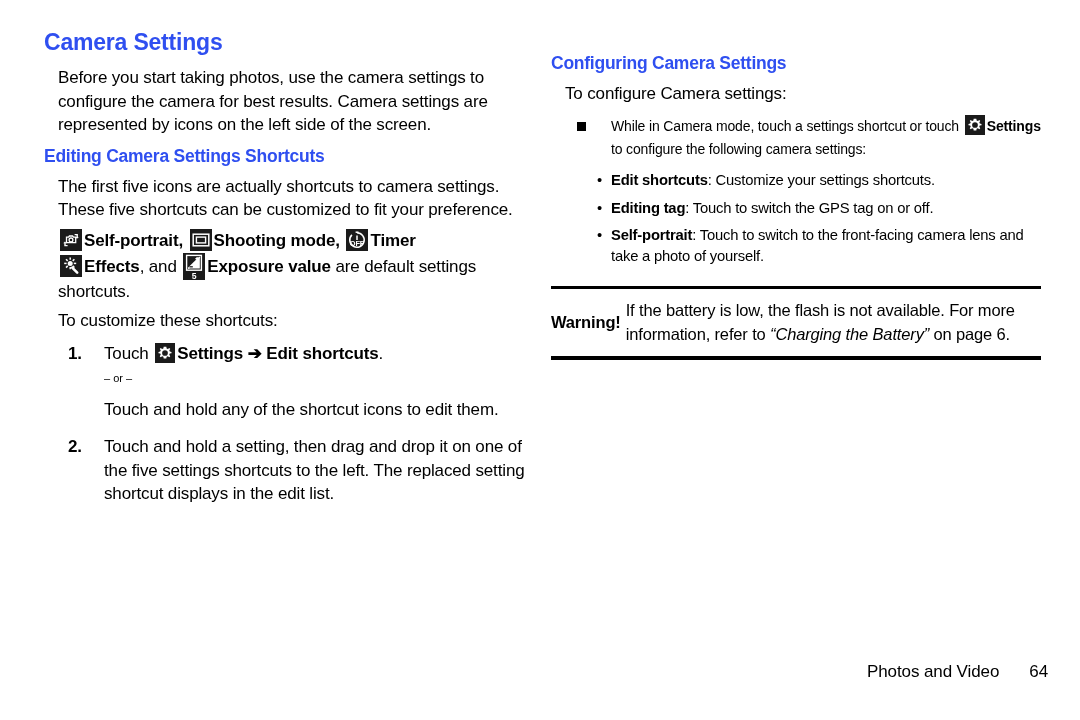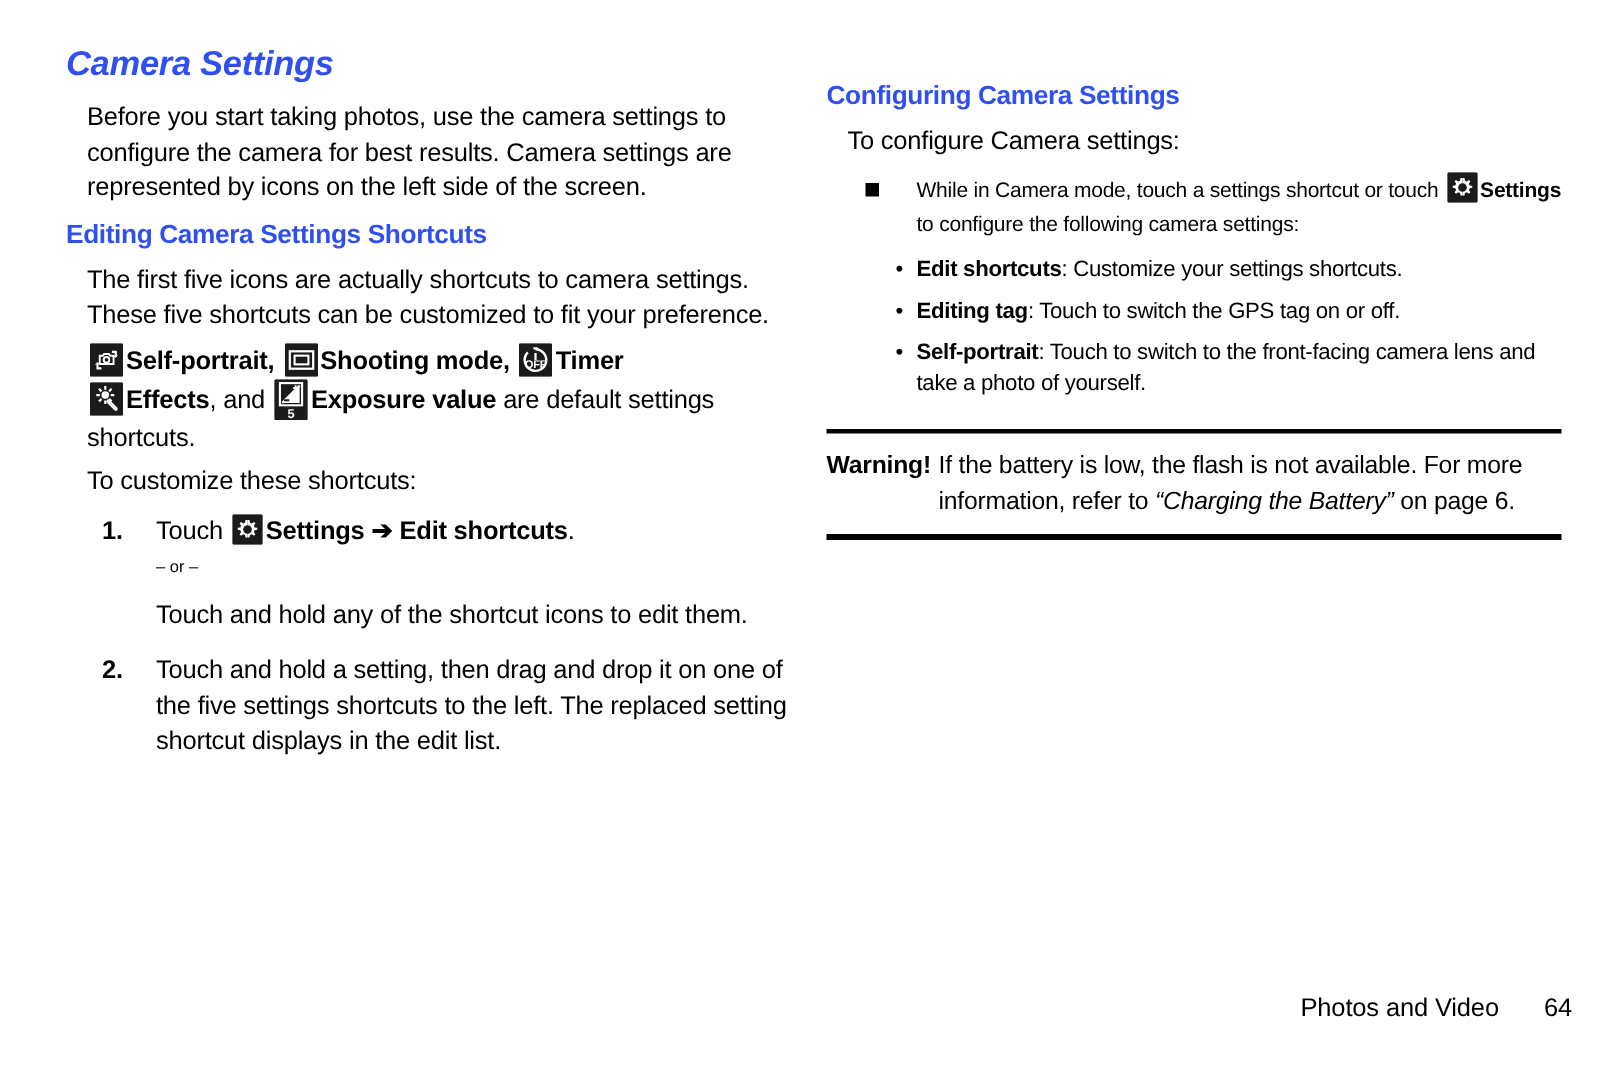--- a/index.html
+++ b/index.html
@@ -26,21 +26,20 @@
     width: 490px;
     box-sizing: border-box;
   }
   .col-left  { left: 44px;  }
   .col-right { left: 551px; }
 
   
   .h-main {
     color: #2f4ff0;
     font-weight: bold;
-    font-style: italic;
     font-size: 23px;
     letter-spacing: -0.2px;
     margin: 0;
     padding: 0;
     line-height: 1.05;
   }
   .h-sub {
     color: #2f4ff0;
     font-weight: bold;
     font-size: 17.5px;
@@ -128,21 +127,21 @@
     background: #000;
     width: 100%;
   }
   .rule-bot {
     height: 4px;
     background: #000;
     width: 100%;
   }
   .warn-body {
     display: flex;
-    align-items: flex-start;
+    align-items: center;
     padding: 9px 0 10px 0;
     font-size: 16.5px;
     line-height: 24px;
     letter-spacing: -0.15px;
   }
   .warn-label {
     font-weight: bold;
     font-size: 16.5px;
     white-space: nowrap;
     padding-right: 5px;

